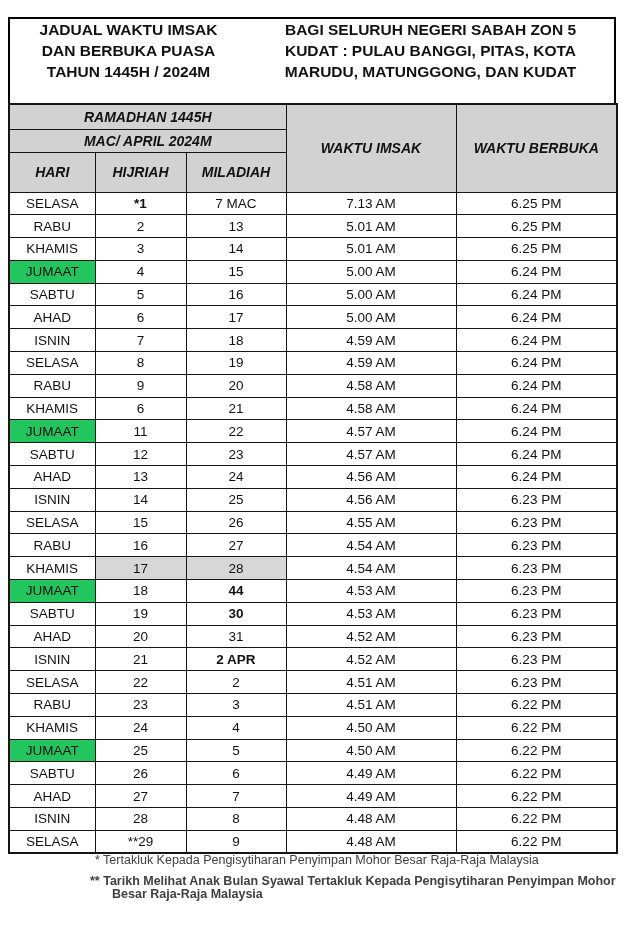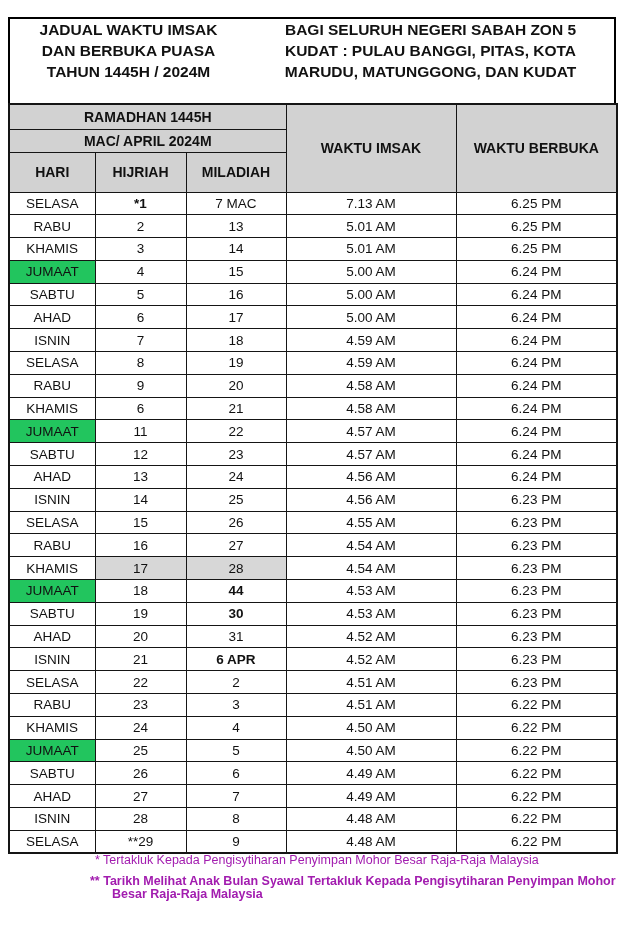--- a/index.html
+++ b/index.html
@@ -41,40 +41,41 @@
     text-align: center;
     vertical-align: middle;
     padding: 0;
     overflow: hidden;
     white-space: nowrap;
   }
   .schedule th {
     background: #d2d2d2;
     font-size: 14px;
     font-weight: 700;
+    font-style: italic;
   }
   tr.hrow1 th { height: 25px; }
   tr.hrow2 th { height: 23px; }
   tr.hrow3 th { height: 40px; }
   .schedule td {
     height: 22.8px;
     font-size: 13.5px;
     font-weight: 400;
     background: #ffffff;
   }
   td.hl-dark  { background: #22c55e; }
   td.hl-light { background: #d7d7d7; }
   td.bold, .bold { font-weight: 700; }
 
   .footnotes {
     position: absolute;
     left: 90px; top: 852px;
     width: 528px;
     font-size: 12.5px;
-    color: #a21caf;
+    color: #404040;
   }
   .footnote-1 { margin: 0 0 7px 5px; line-height: 16px; }
   .footnote-2 { padding-left: 22px; text-indent: -22px; line-height: 13px; font-weight: bold; }
 </style>
 </head>
 <body>
 
 <div class="title-box">
   <div class="title-line1">JADUAL WAKTU IMSAK DAN BERBUKA PUASA TAHUN 1445H / 2024M</div>
   <div class="title-line2">BAGI SELURUH NEGERI SABAH ZON 5 KUDAT : PULAU BANGGI, PITAS, KOTA MARUDU, MATUNGGONG, DAN KUDAT</div>
@@ -240,21 +241,21 @@
       <tr>
         <td>AHAD</td>
         <td>20</td>
         <td>31</td>
         <td>4.52 AM</td>
         <td>6.23 PM</td>
       </tr>
       <tr>
         <td>ISNIN</td>
         <td>21</td>
-        <td class="bold">6 APR</td>
+        <td class="bold">2 APR</td>
         <td>4.52 AM</td>
         <td>6.23 PM</td>
       </tr>
       <tr>
         <td>SELASA</td>
         <td>22</td>
         <td>2</td>
         <td>4.51 AM</td>
         <td>6.23 PM</td>
       </tr>

